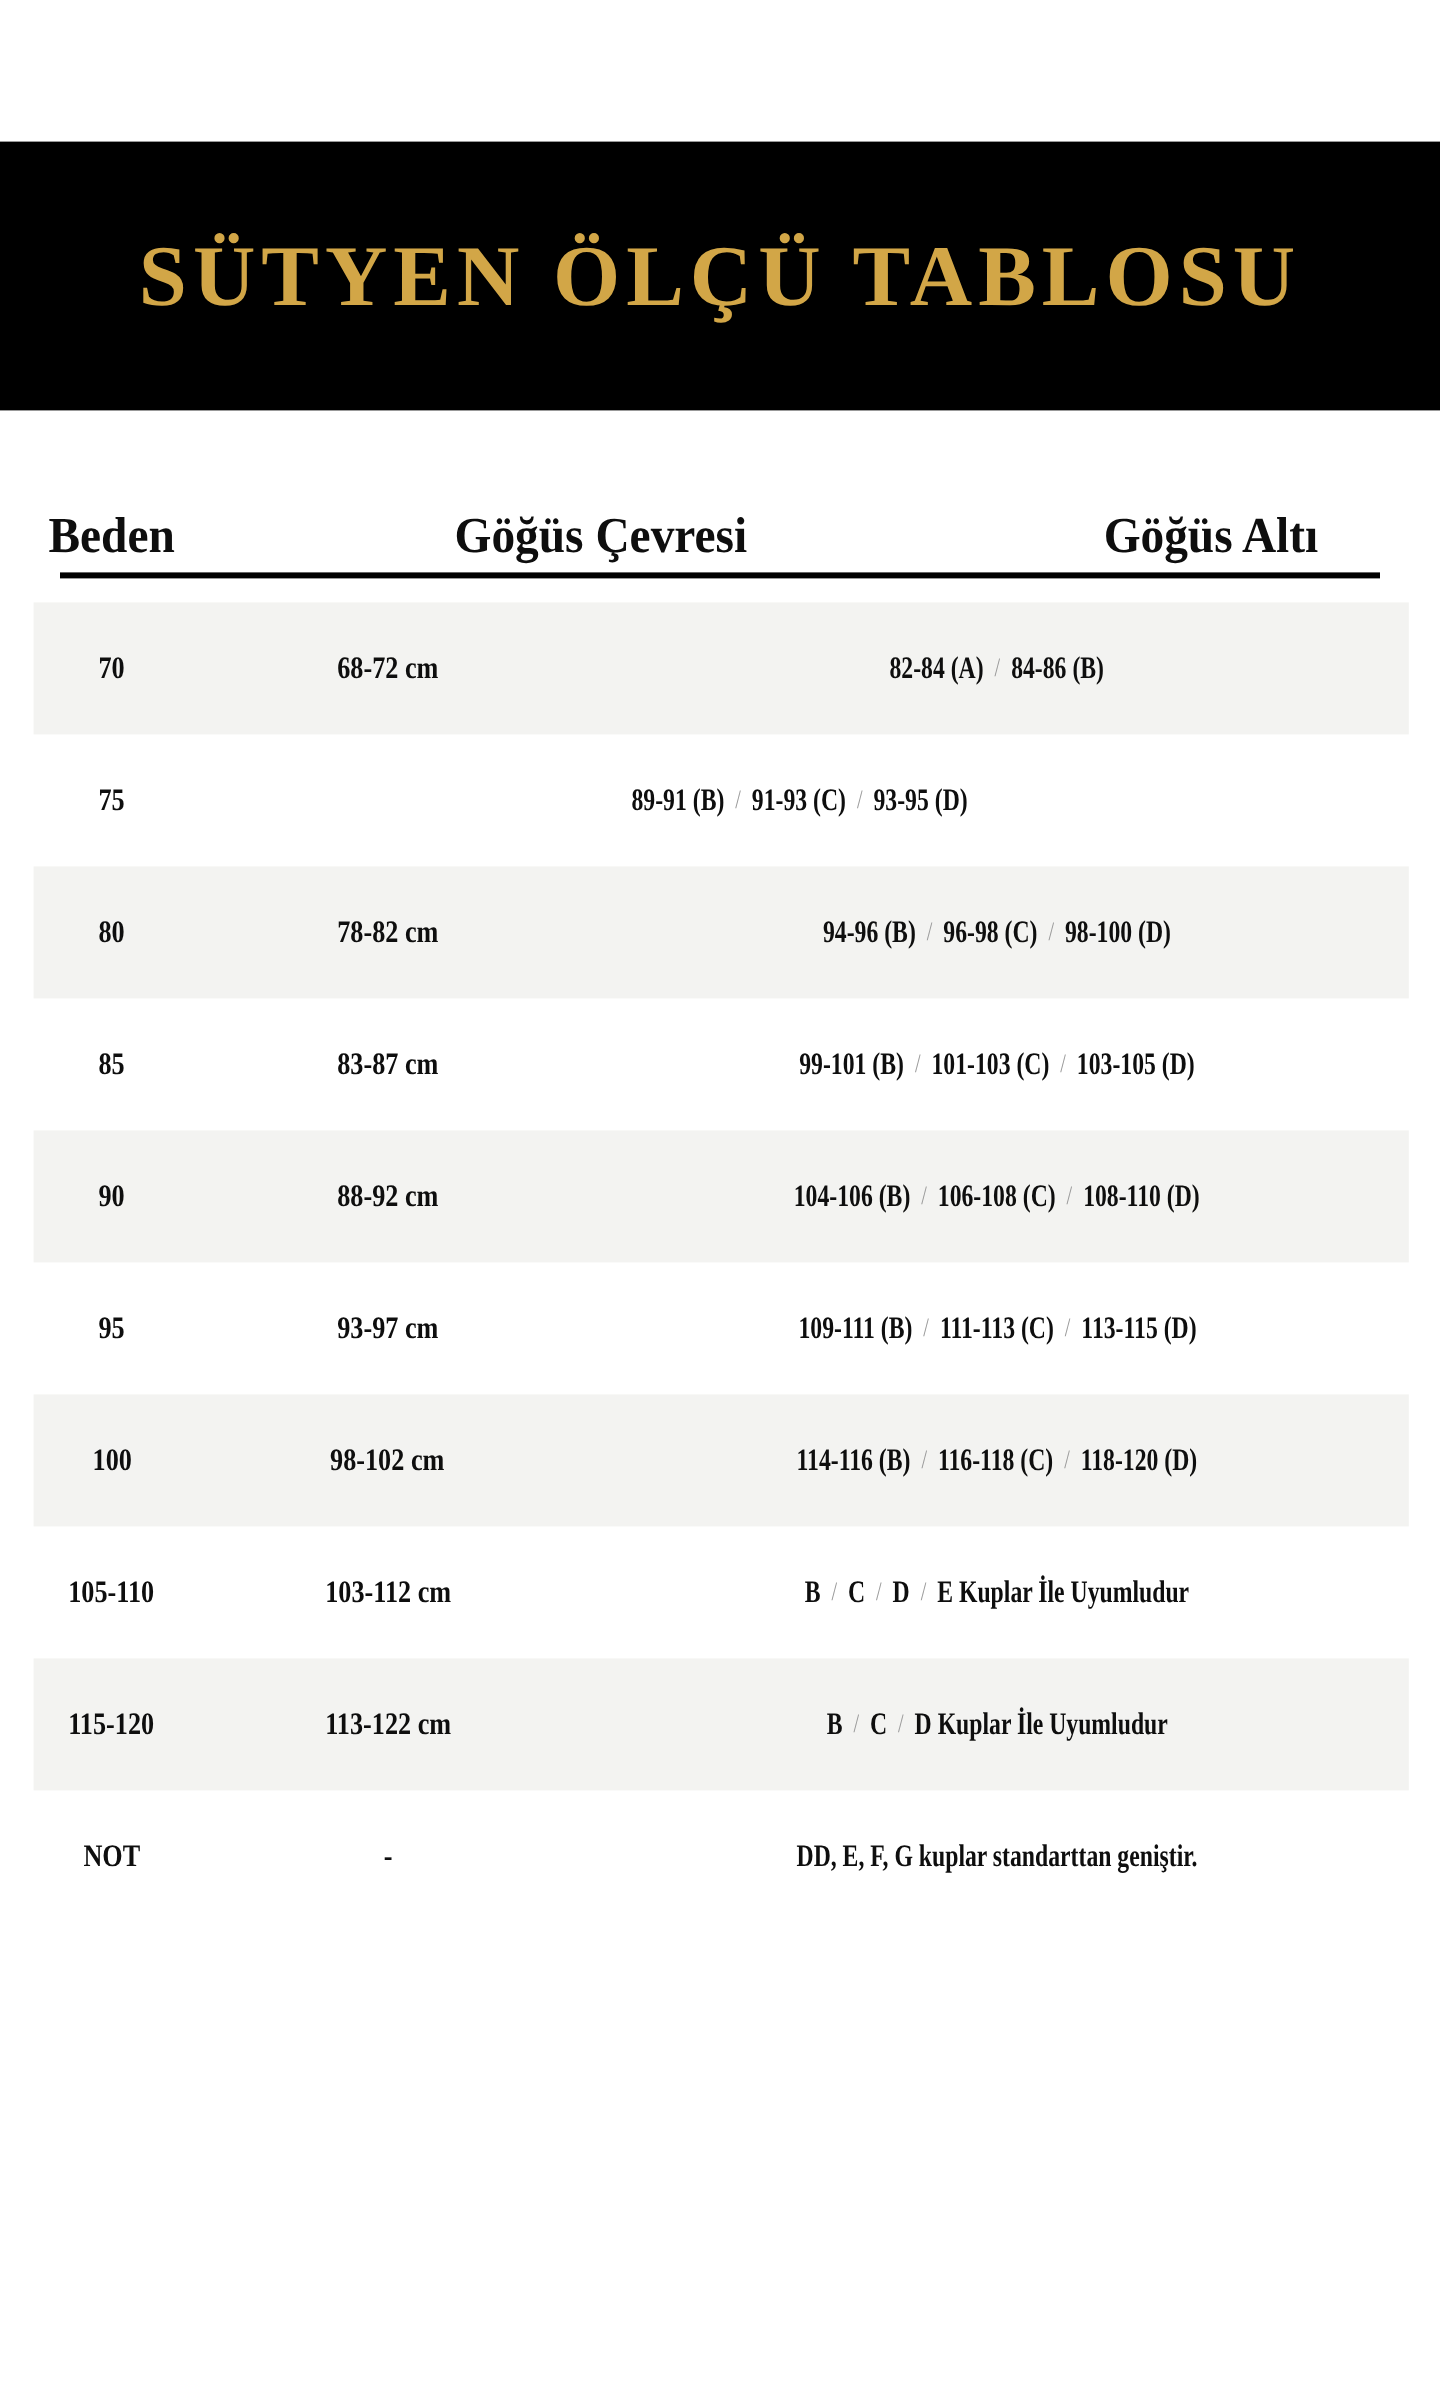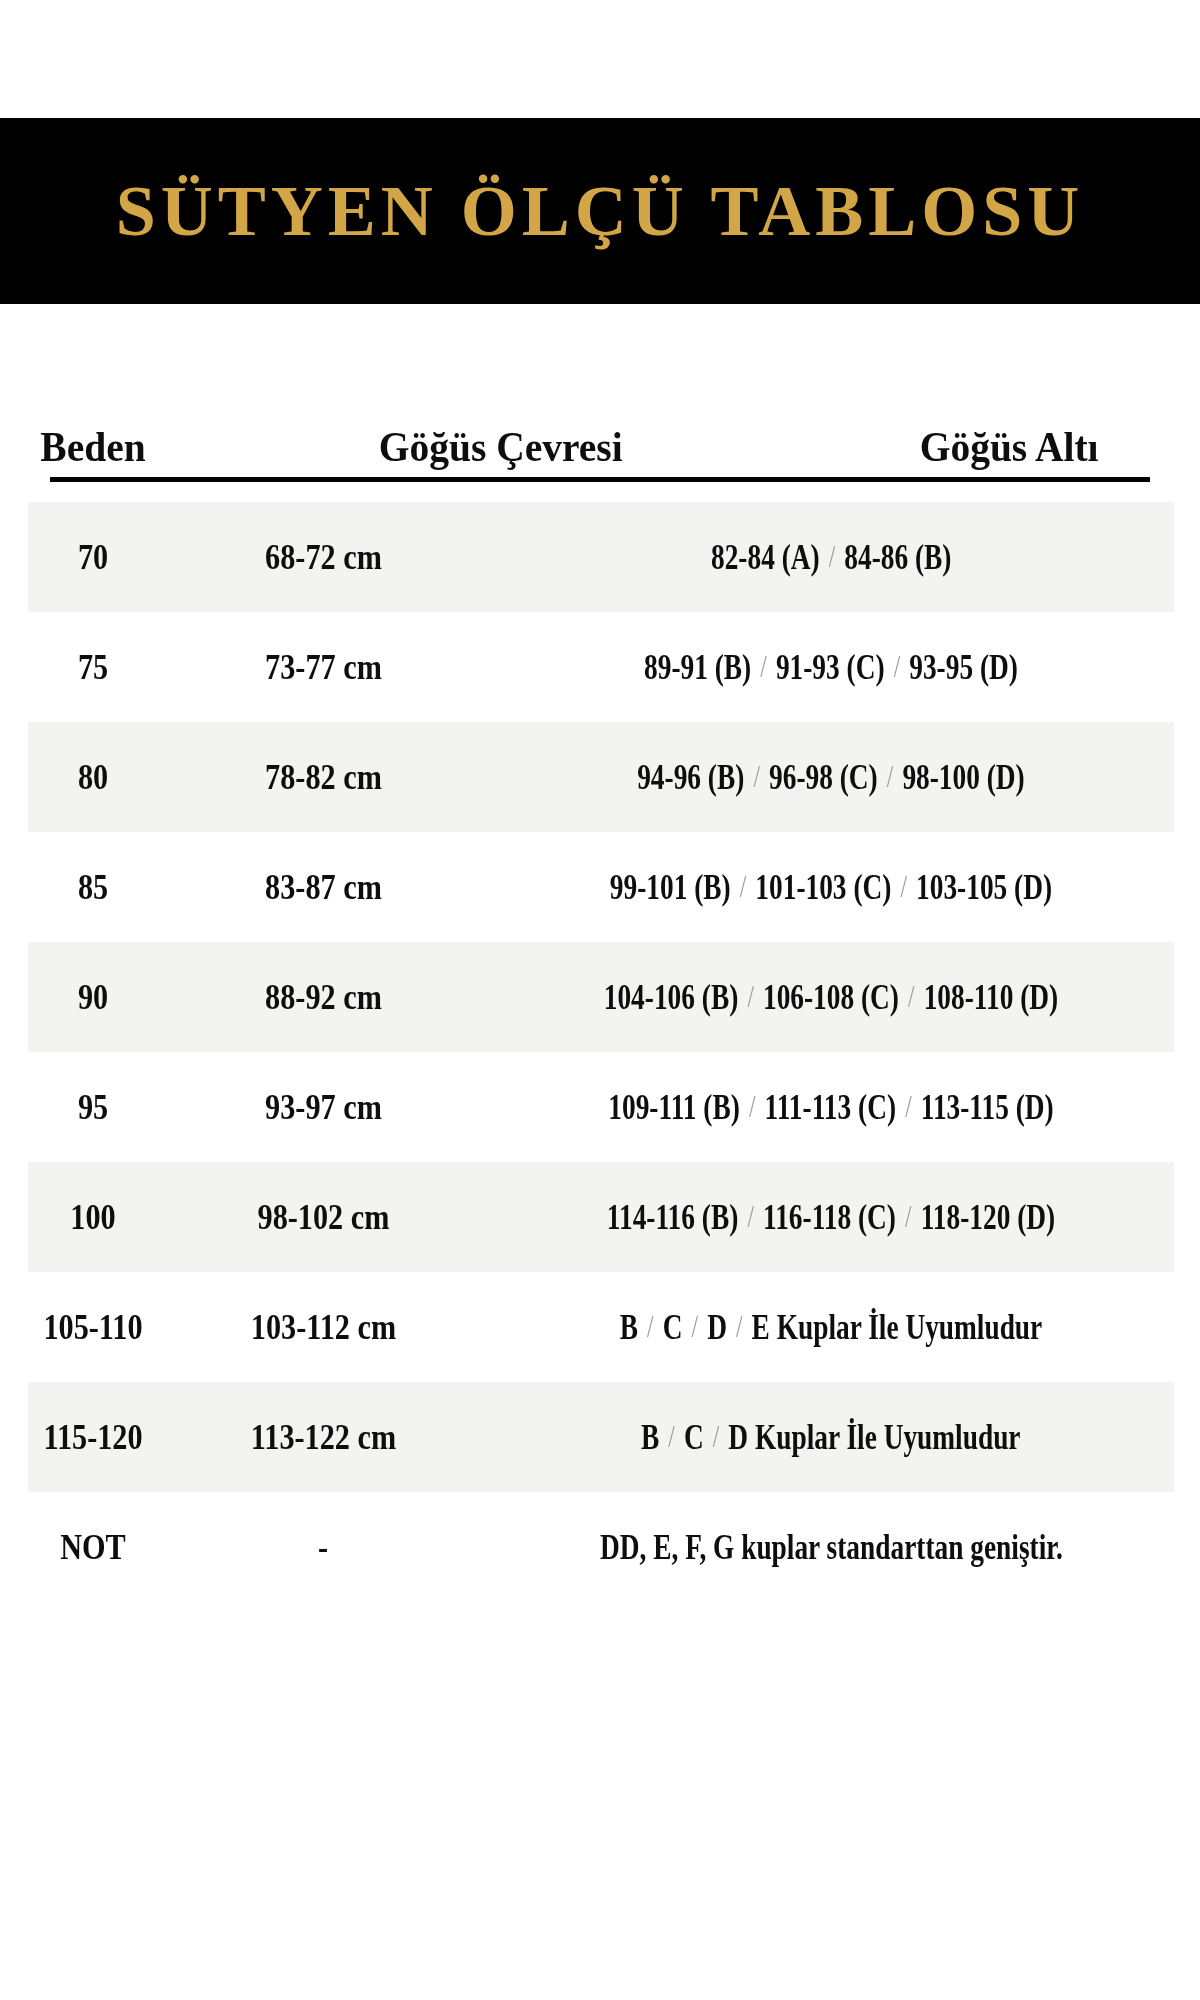--- a/index.html
+++ b/index.html
@@ -16,21 +16,21 @@
     position:relative;
     width:1200px;height:2000px;
     background:#ffffff;
     overflow:hidden;
     font-family:"Liberation Serif","DejaVu Serif",serif;
     color:var(--ink);
   }
   
   .banner{
     position:absolute;left:0;top:118px;
-    width:1200px;height:186px;
+    width:1200px;height:224px;
     background:var(--banner-bg);
     display:flex;align-items:center;justify-content:center;
   }
   .banner h1{
     margin:0;
     color:var(--gold);
     font-size:72px;
     font-weight:700;
     letter-spacing:5px;
     white-space:nowrap;
@@ -56,21 +56,21 @@
   }
   .row{
     height:110px;
     display:flex;align-items:center;
   }
   .row.shaded{background:var(--row-shade);}
   .cell{display:flex;align-items:center;justify-content:center;}
   .c1{width:130px;}
   .c2{width:330px;}
   .c3{flex:1;}
-  .row .cell{font-size:36px;font-weight:700;white-space:nowrap;}
+  .row .cell{font-size:26px;font-weight:700;white-space:nowrap;}
   .cond{display:inline-block;transform:scaleX(0.84);transform-origin:50% 50%;}
   .cond3{display:inline-block;transform:scaleX(0.76);transform-origin:50% 50%;}
   .condh{display:inline-block;transform:scaleX(0.94);transform-origin:50% 50%;}
   .slash{
     color:var(--slash);
     font-weight:400;
     font-size:0.85em;
     margin:0 12px;
     position:relative;top:-2px;
   }
@@ -121,23 +121,20 @@
             <span class="cond">68-72 cm</span>
           </div>
           <div class="cell c3">
             <span class="cond3"><span>82-84 (A)</span><span class="slash">/</span><span>84-86 (B)</span></span>
           </div>
         </div>
         <div class="row">
           <div class="cell c1">
             <span class="cond">75</span>
           </div>
-          <div class="cell c2">
-            <span class="cond">73-77 cm</span>
-          </div>
           <div class="cell c3">
             <span class="cond3"><span>89-91 (B)</span><span class="slash">/</span><span>91-93 (C)</span><span class="slash">/</span><span>93-95 (D)</span></span>
           </div>
         </div>
         <div class="row shaded">
           <div class="cell c1">
             <span class="cond">80</span>
           </div>
           <div class="cell c2">
             <span class="cond">78-82 cm</span>

